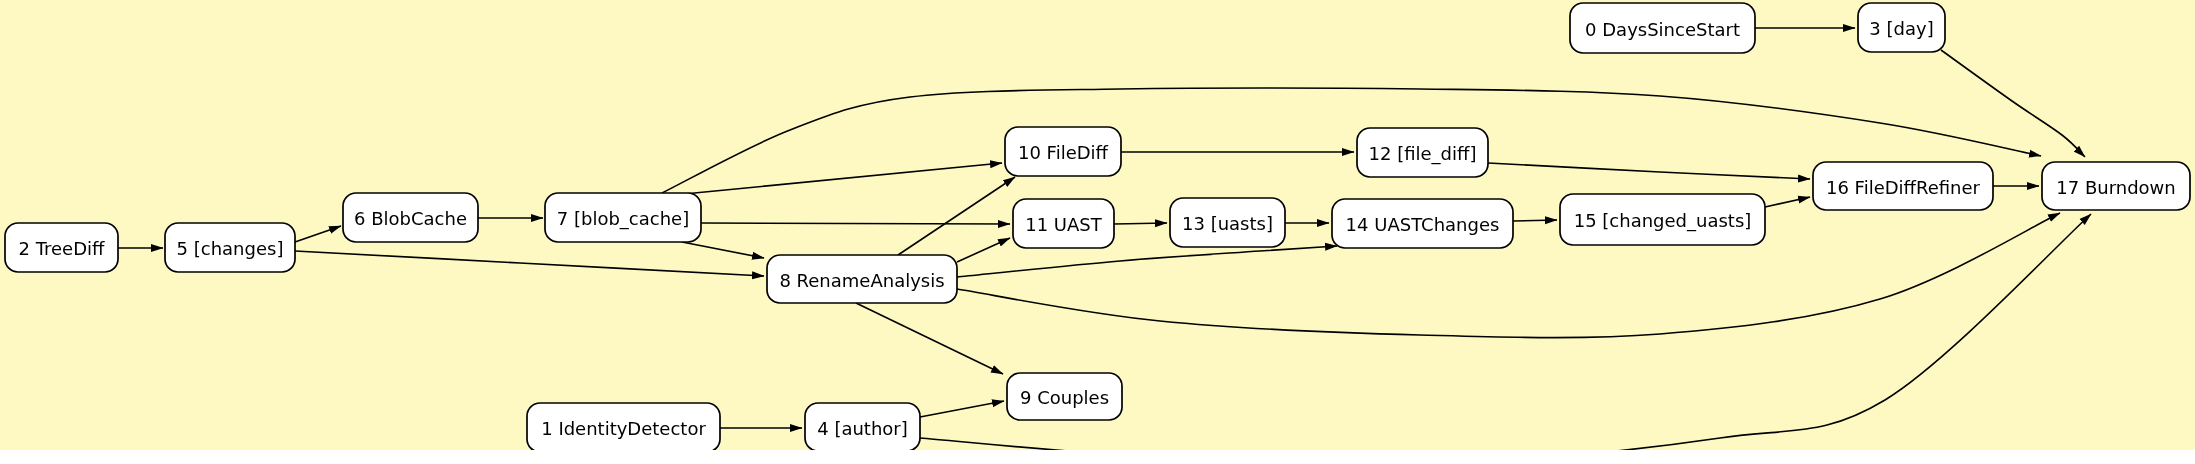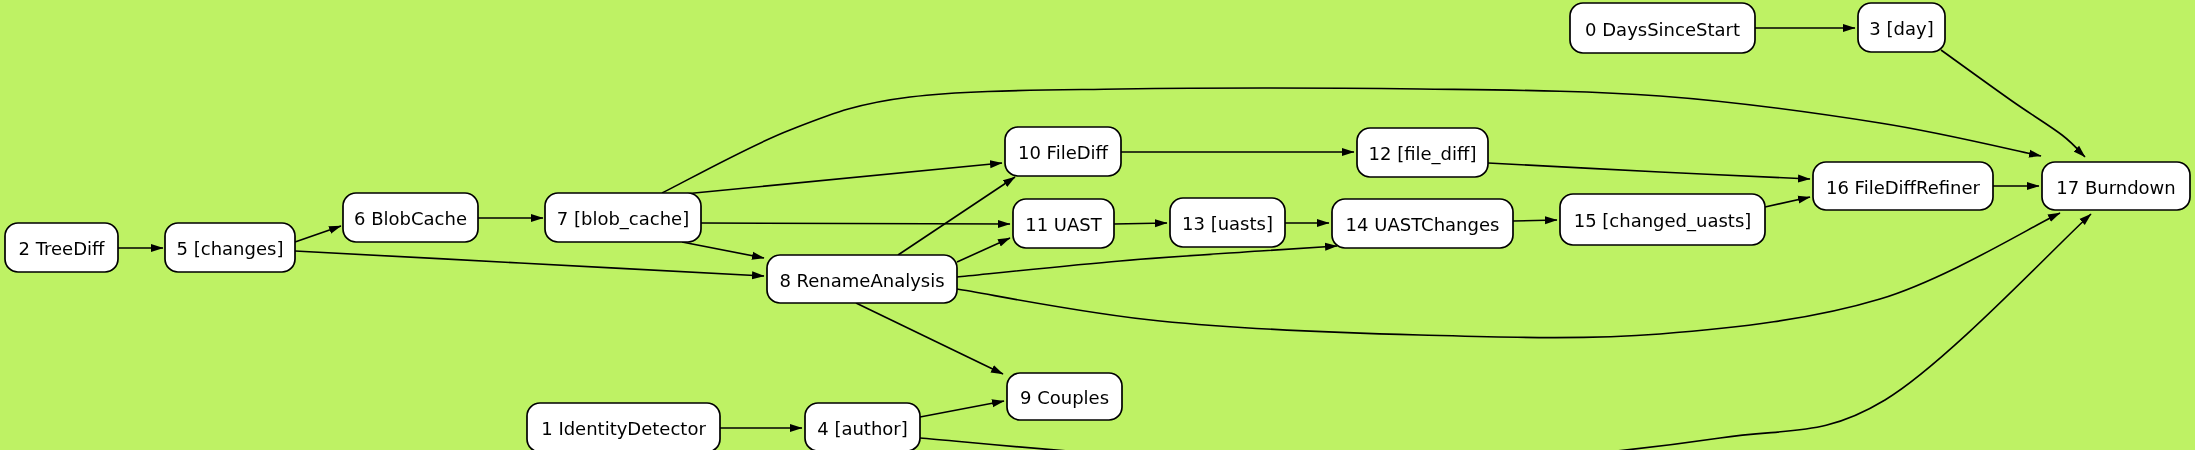--- a/index.html
+++ b/index.html
@@ -4,21 +4,21 @@
 <style>
   html, body {
     margin: 0;
     padding: 0;
     background: #ffffff;
   }
   .canvas {
     position: relative;
     width: 2195px;
     height: 450px;
-    background: #bef264;
+    background: #fef9c3;
     overflow: hidden;
     font-family: "DejaVu Sans", "Liberation Sans", sans-serif;
   }
   svg {
     display: block;
     width: 2195px;
     height: 464px;
   }
   .edge-path {
     fill: none;

